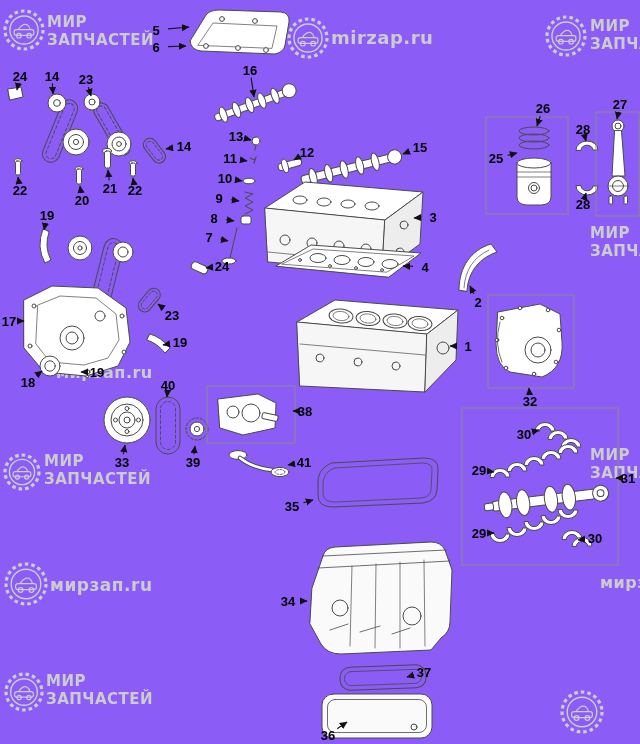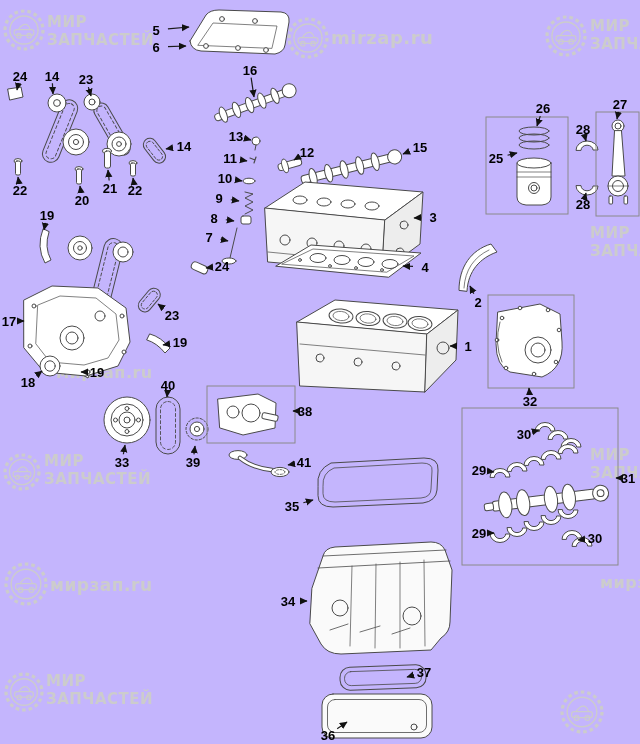--- a/index.html
+++ b/index.html
@@ -1,16 +1,16 @@
 <!DOCTYPE html>
 <html><head>
 <meta charset="utf-8">
 <style>
   html,body{margin:0;padding:0;background:#ffffff;}
-  .canvas{position:relative;width:640px;height:744px;background:#c4b5fd;overflow:hidden;
+  .canvas{position:relative;width:640px;height:744px;background:#8b5cf6;overflow:hidden;
           font-family:"DejaVu Sans",sans-serif;}
   svg{display:block;}
 </style>
 </head>
 <body>
 
 <div class="canvas">
 <svg id="scene" width="640" height="744" viewBox="0 0 640 744">
   <defs>
     <marker id="arrow" markerWidth="8" markerHeight="8" refX="6" refY="3" orient="auto">

